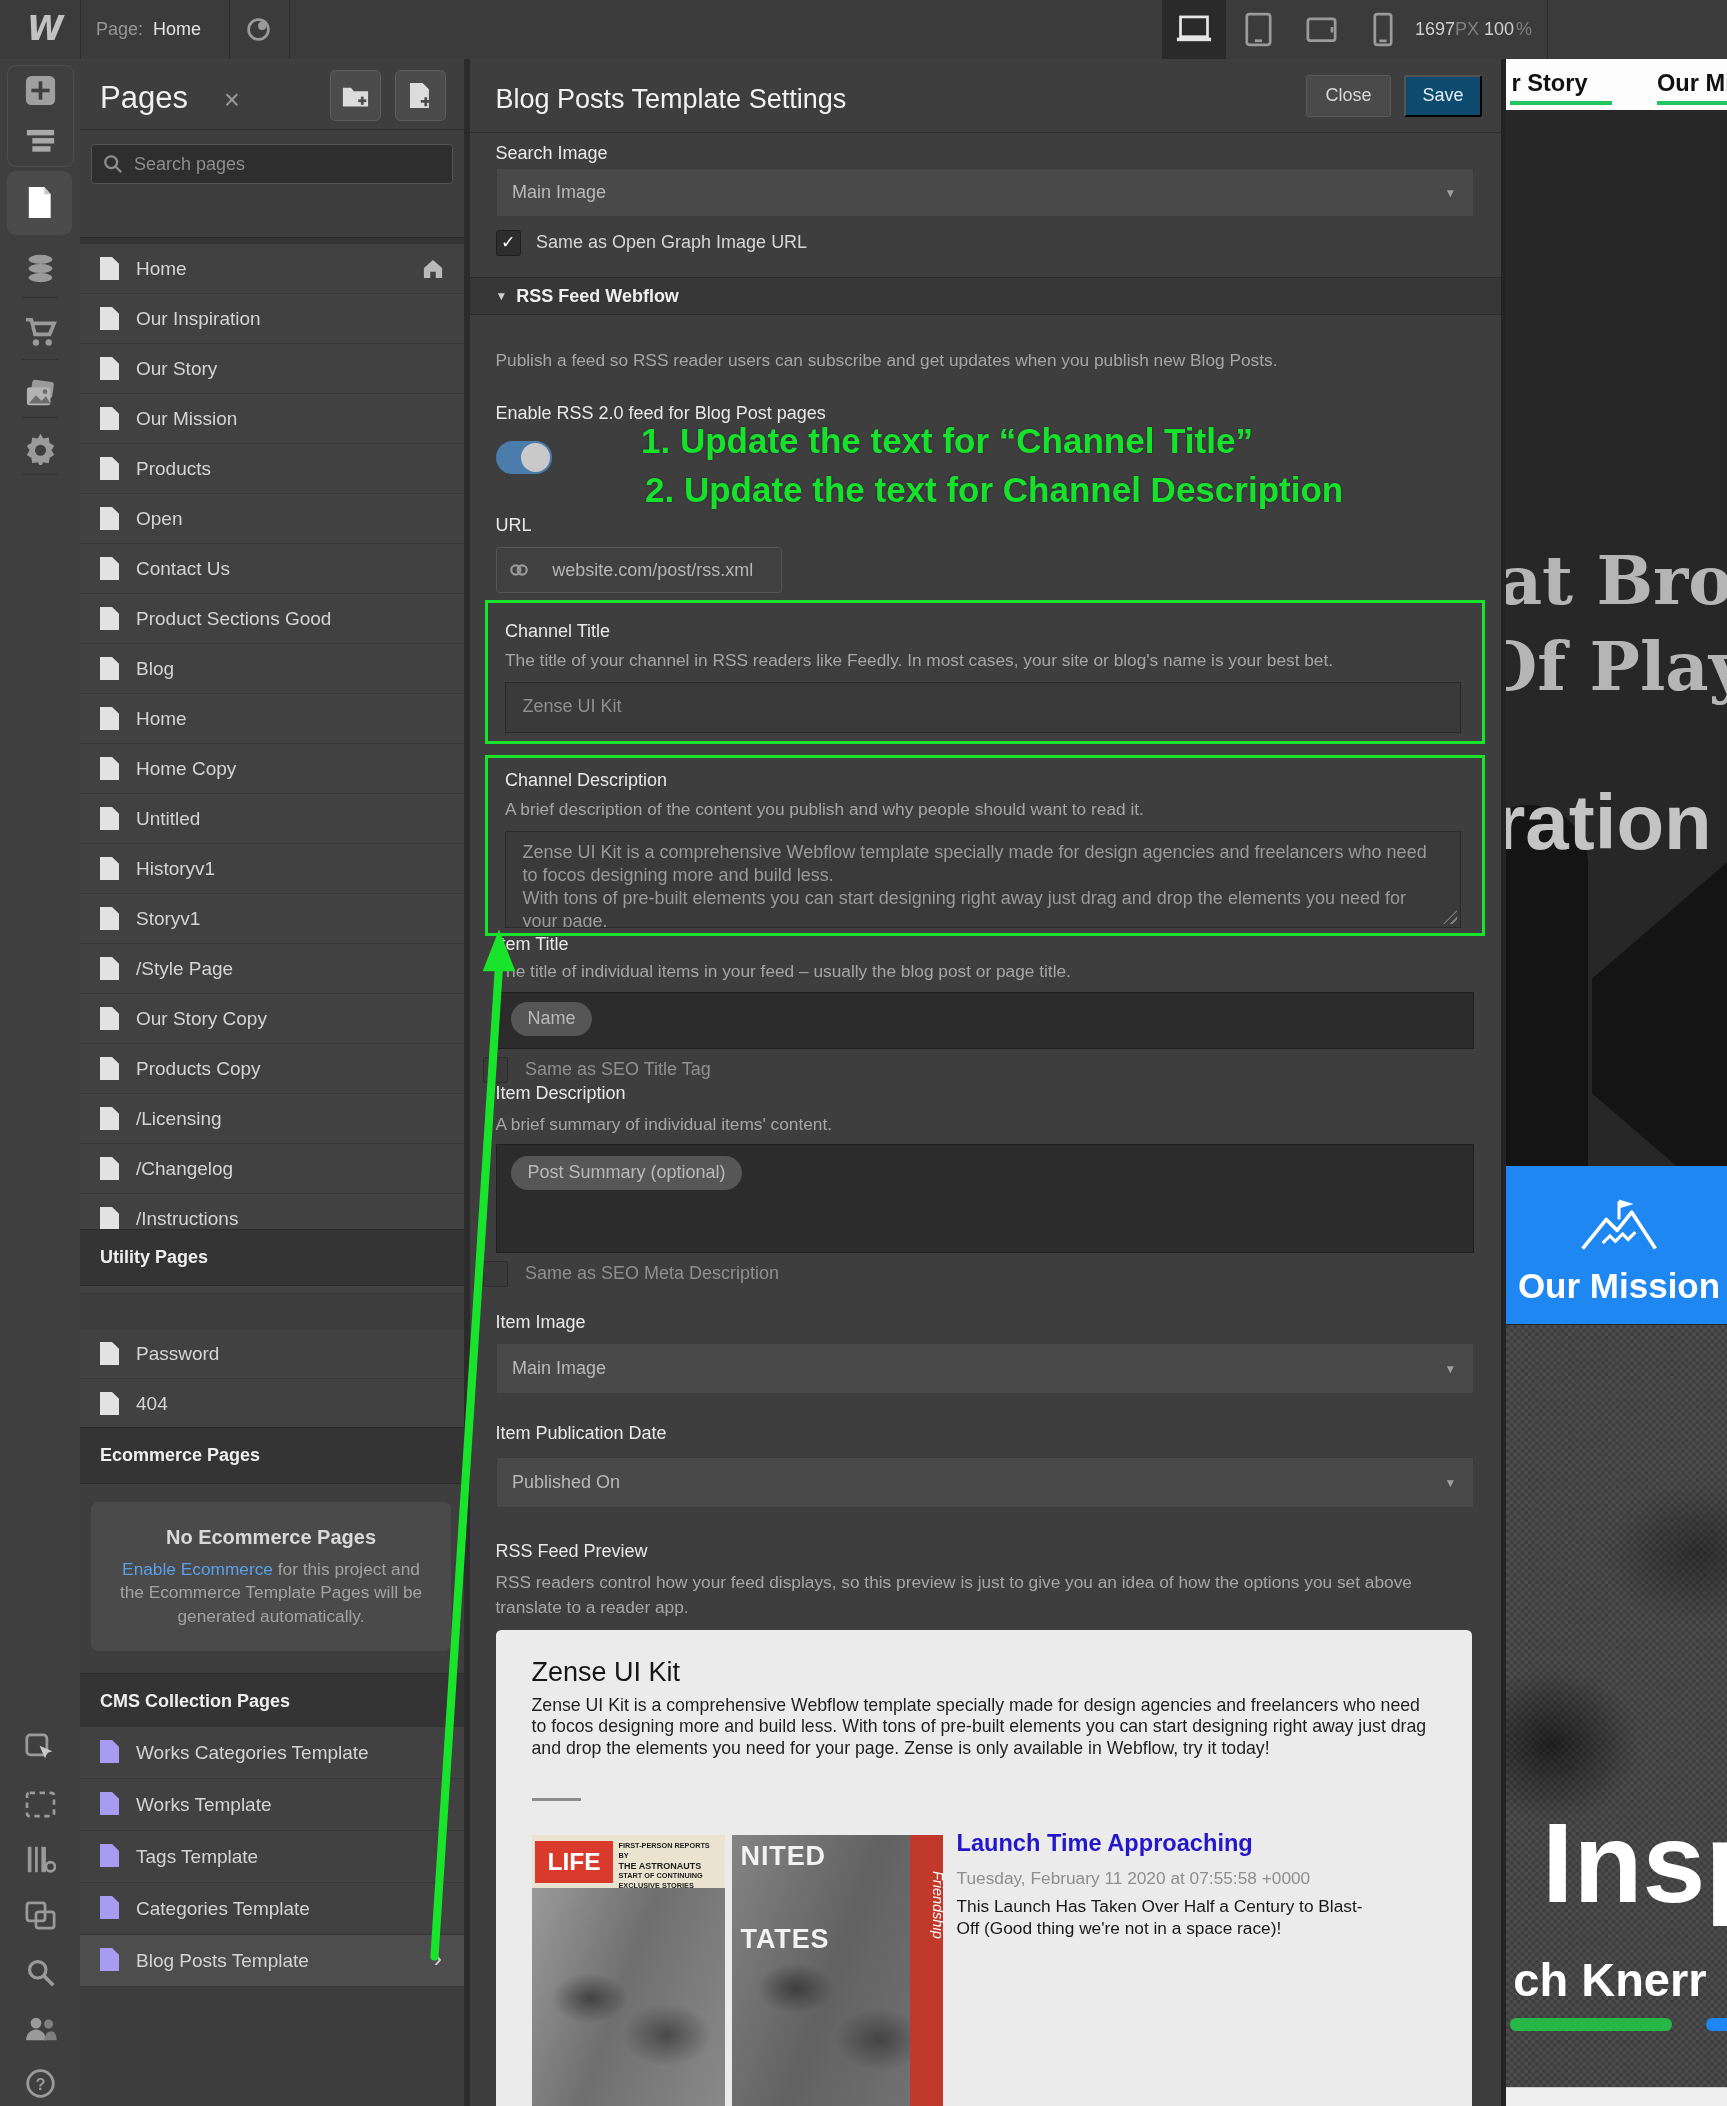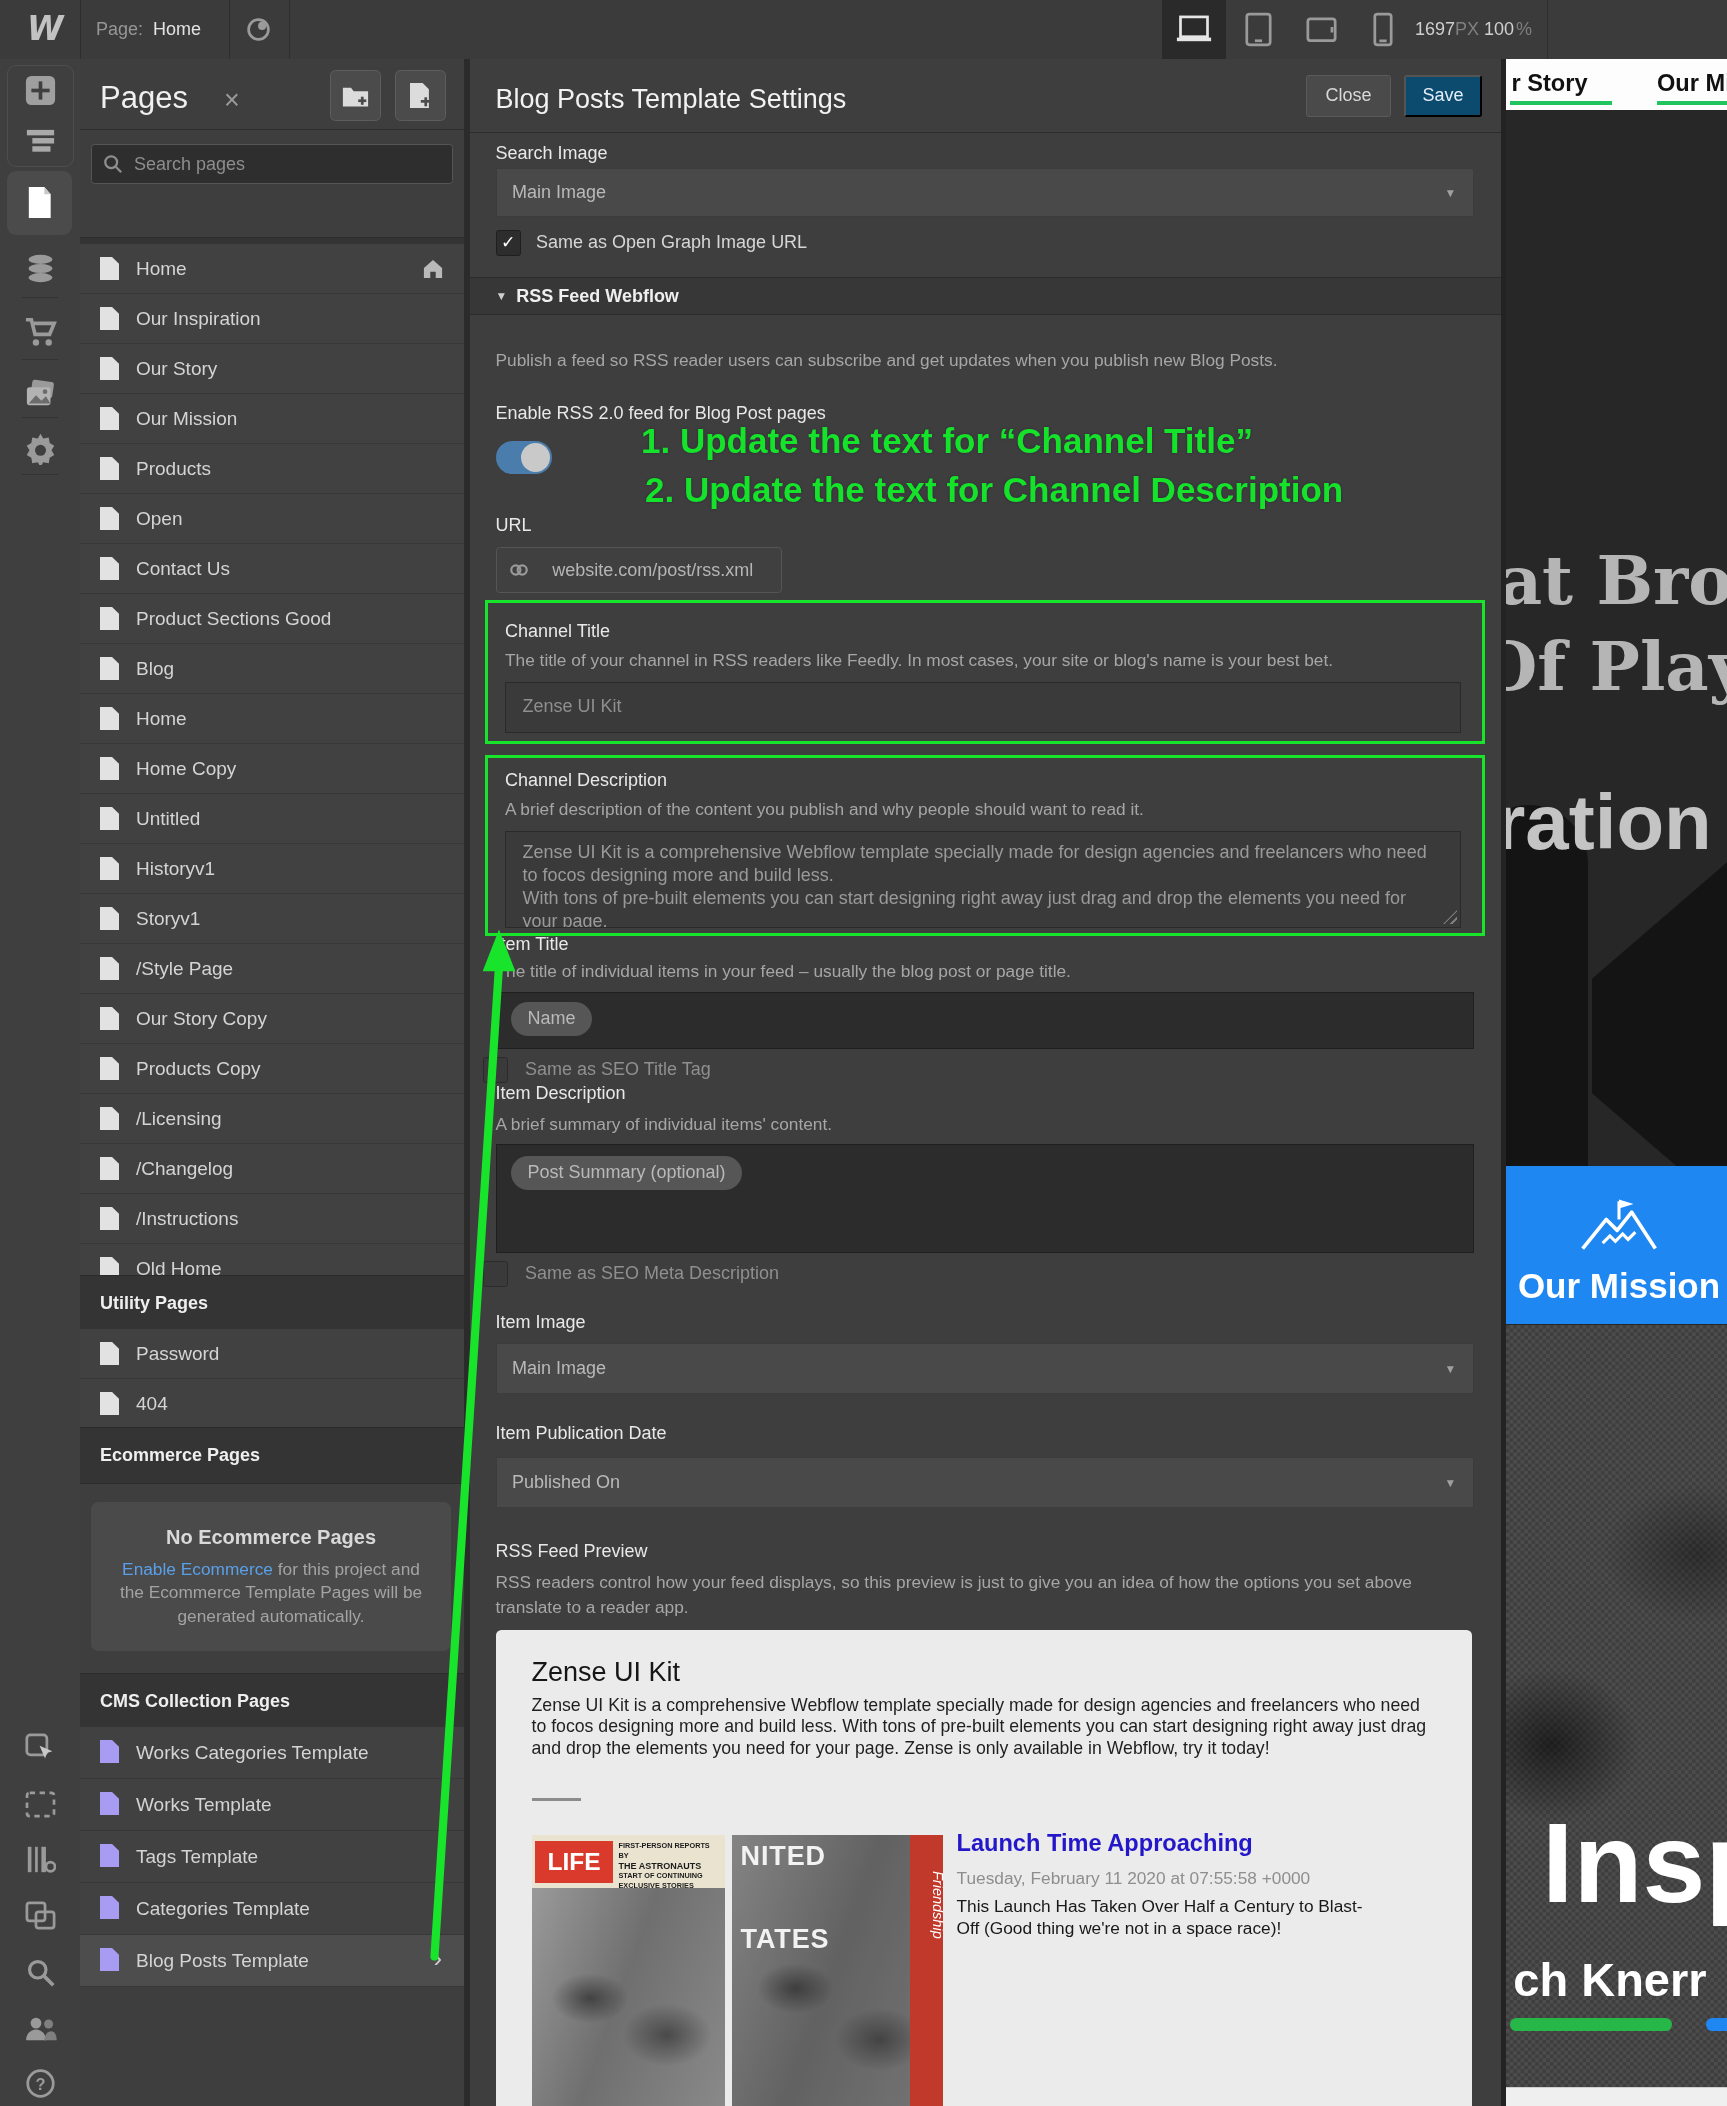--- a/index.html
+++ b/index.html
@@ -381,21 +381,21 @@
       <div class="prow">
           <i class="docic"></i>
           <span class="plabel">/Instructions</span>
         </div>
       <div class="prow">
           <i class="docic"></i>
           <span class="plabel">Old Home</span>
         </div>
     </div>
 
-    <div class="band abs" style="top:1216px;height:55px;text-align:center;">
+    <div class="band abs" style="top:1170px;height:55px;text-align:center;">
       <span>Utility Pages</span>
     </div>
     <div class="abs" style="left:0;top:1270px;">
       <div class="prow">
           <i class="docic"></i>
           <span class="plabel">Password</span>
         </div>
       <div class="prow">
           <i class="docic"></i>
           <span class="plabel">404</span>

